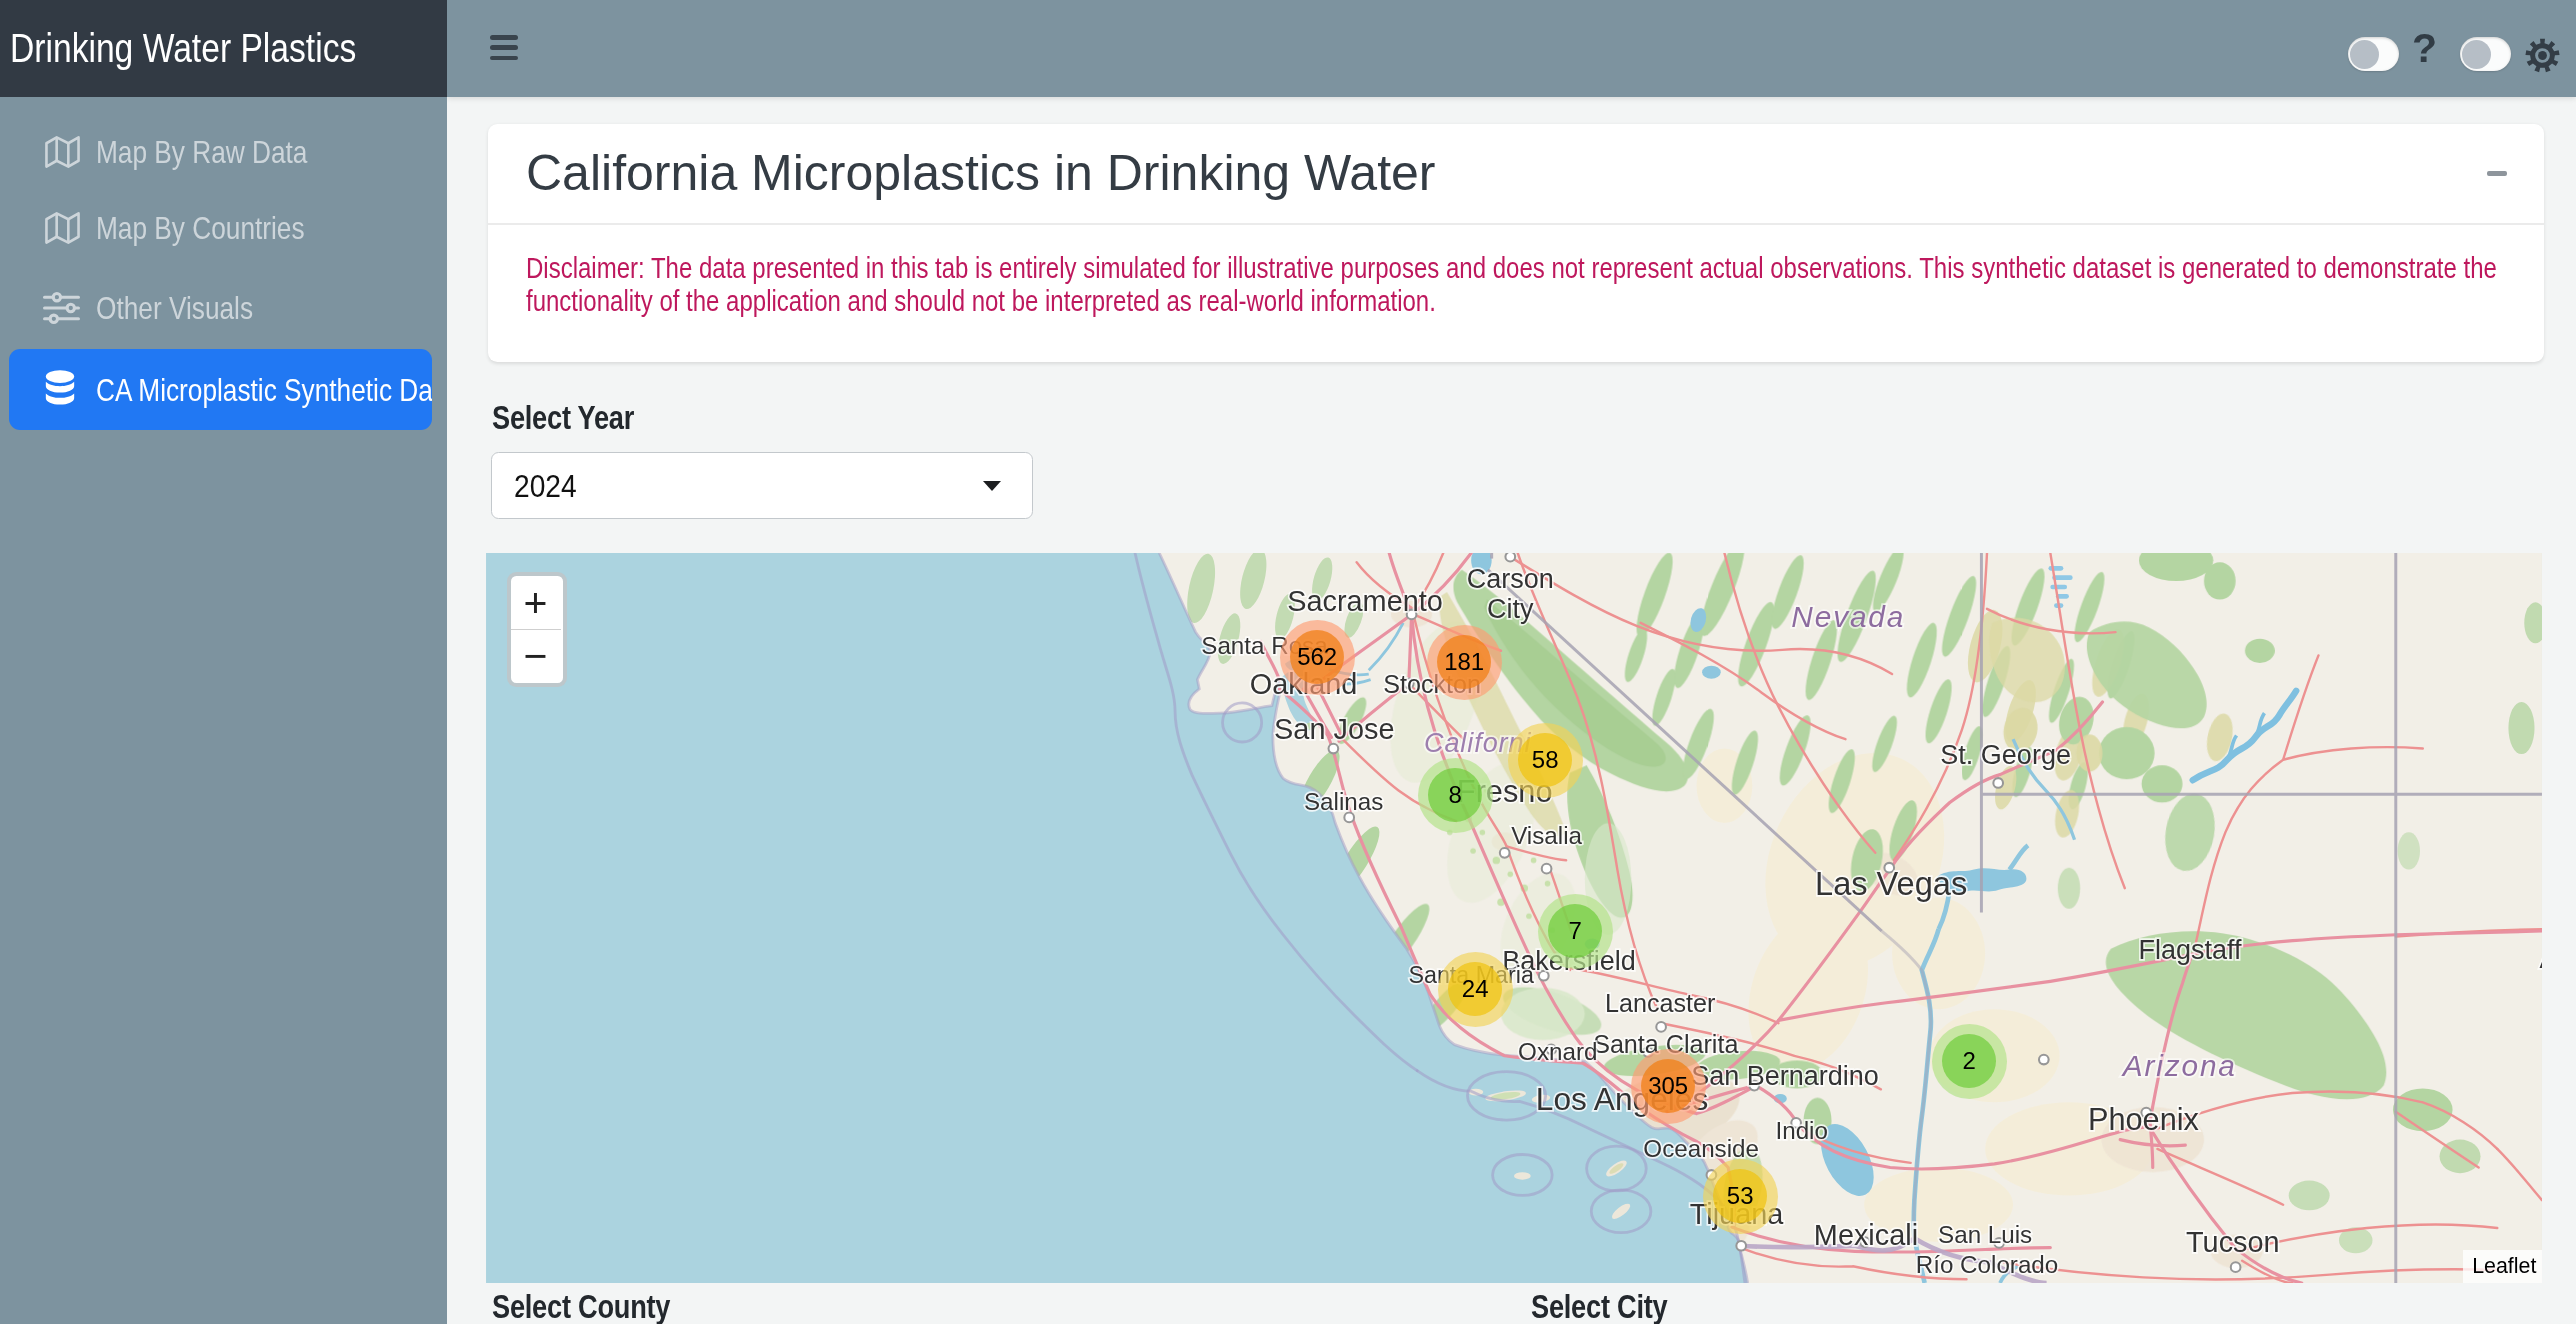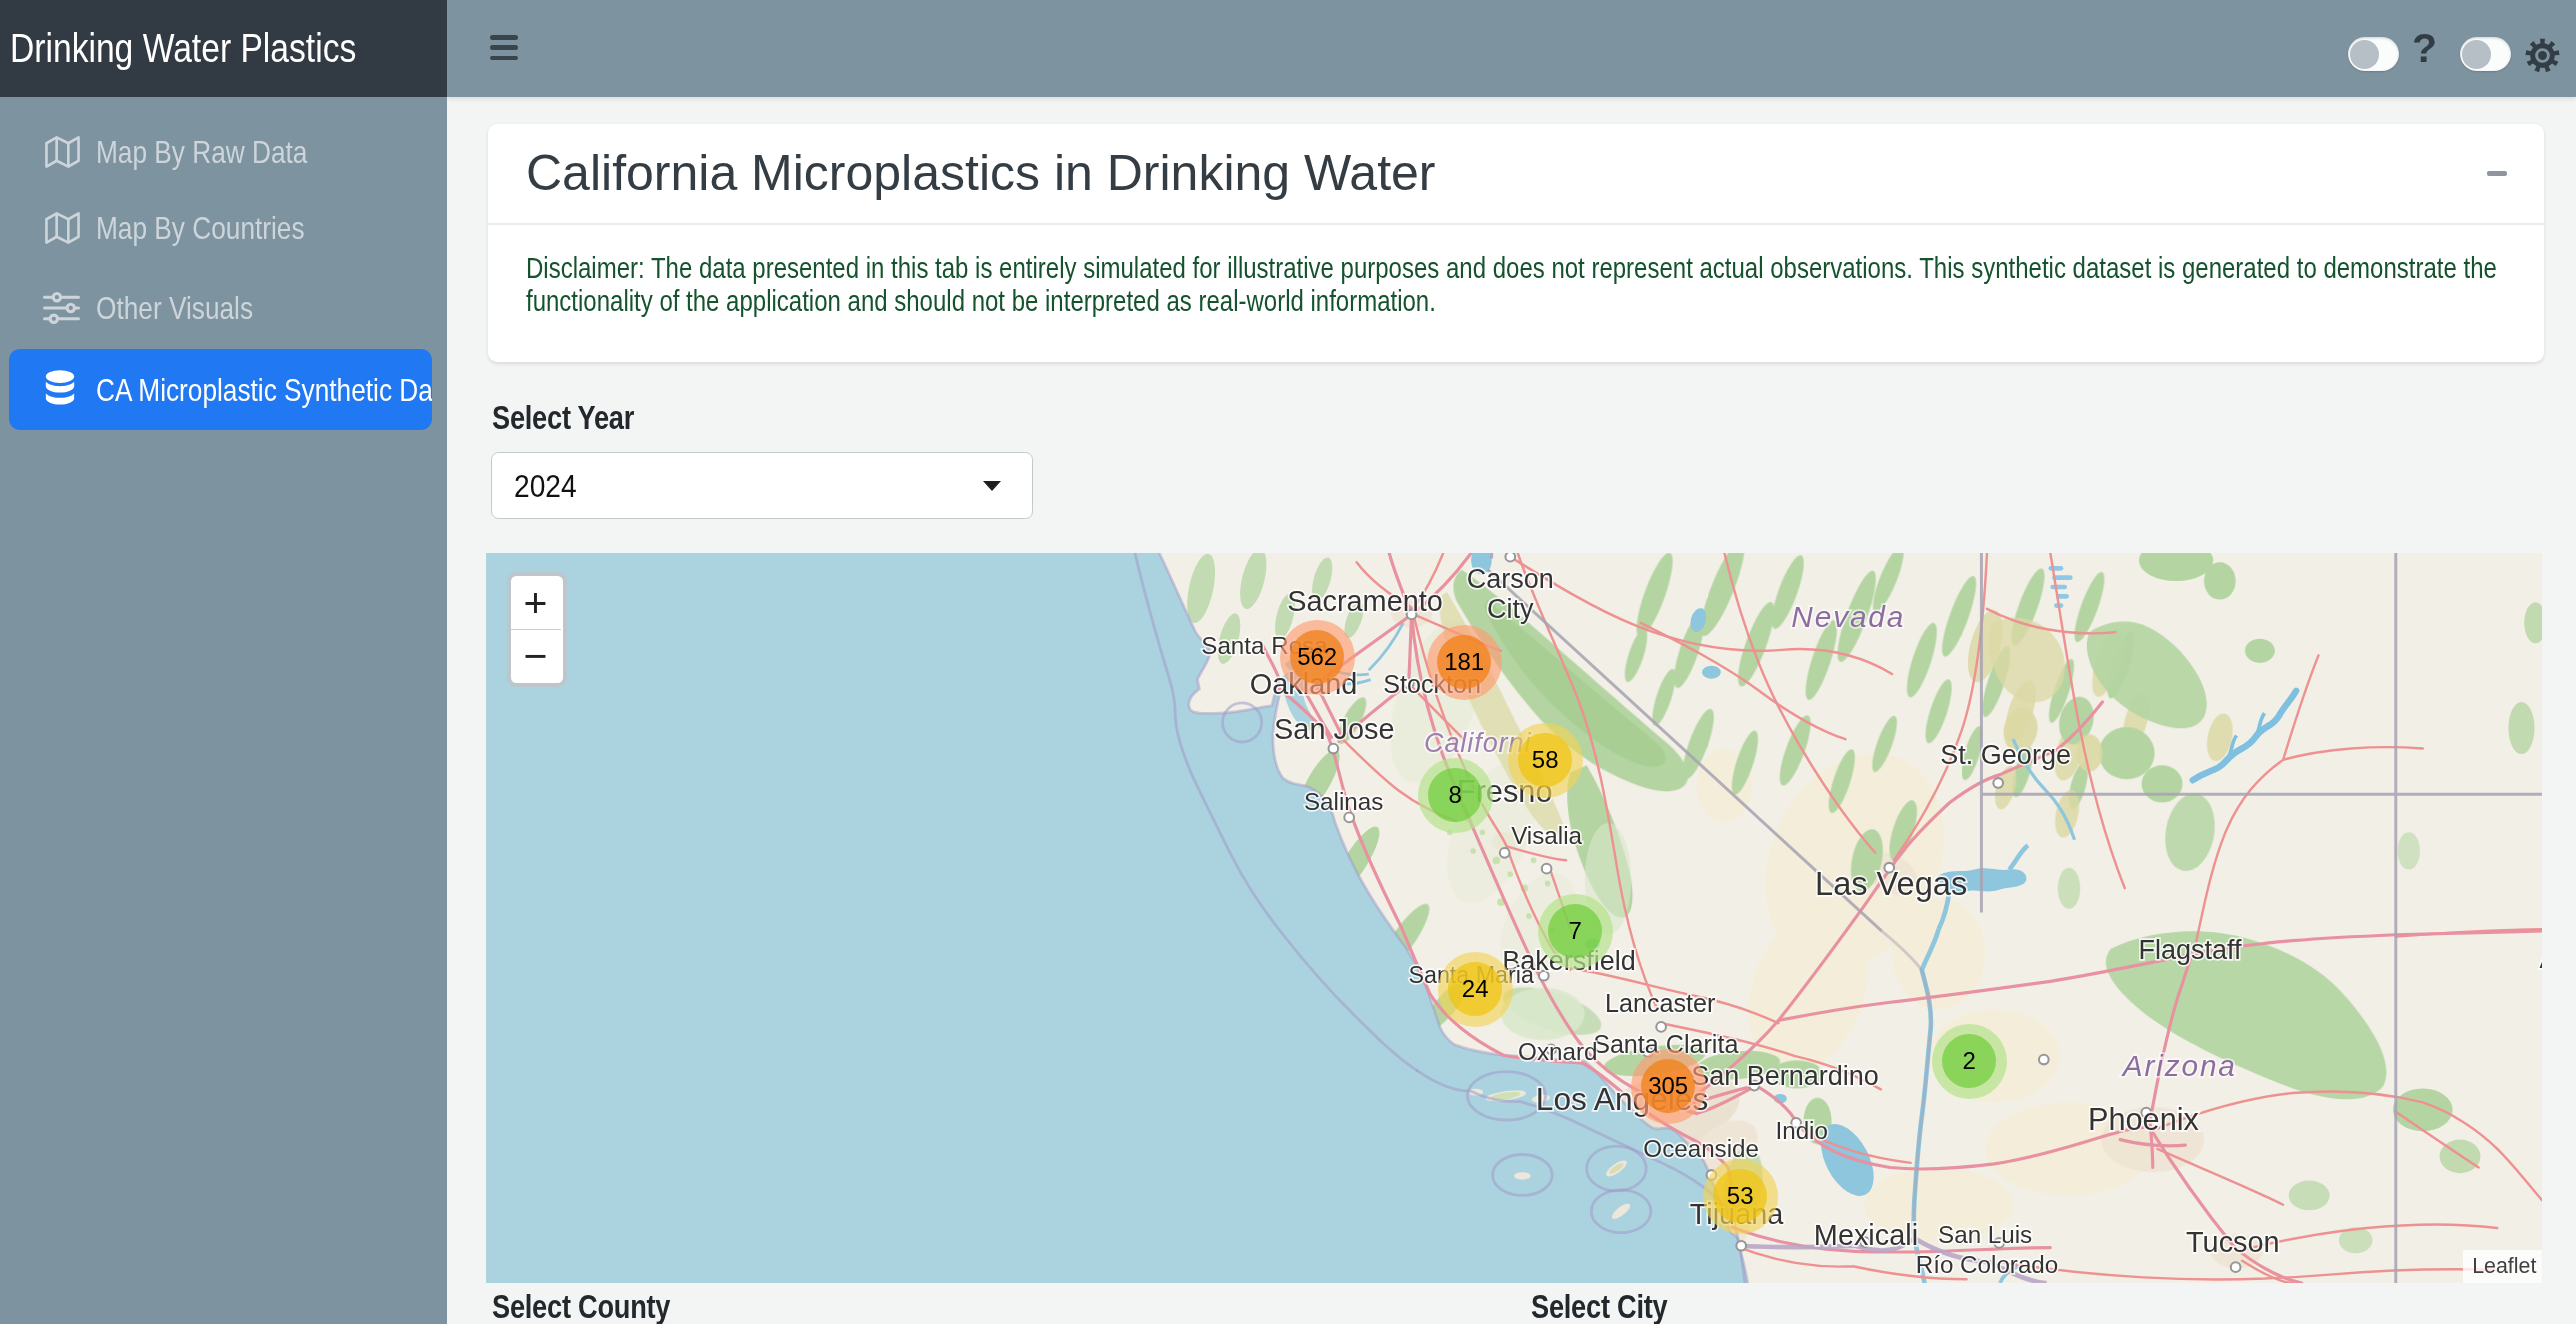--- a/index.html
+++ b/index.html
@@ -20,34 +20,34 @@
   
   .toggle { position:absolute; top:37px; width:51px; height:34px; border-radius:17.7px; background:#fbfcfc; box-shadow:inset 0 0.9px 2.8px rgba(0,0,0,0.18), 0 0.9px 1.9px rgba(0,0,0,0.15); z-index:6;}
   .toggle .knob { position:absolute; left:1.9px; top:2.8px; width:29px; height:29px; border-radius:50%; background:#b6bec6; }
   .qmark { position:absolute; left:2412px; top:0px; height:97px; line-height:97px; font-size:41px; font-weight:700; color:#313c45; z-index:6; }
   .gear { position:absolute; left:2525px; top:38px; z-index:6; }
   
   .card { position:absolute; left:488px; top:124px; width:2056px; height:238px; background:#fff; border-radius:9.3px; box-shadow:0 1.9px 3.7px rgba(0,0,0,0.10); z-index:2;}
   .card h1 { font-size:50px; font-weight:400; color:#343c44; padding:19.6px 0 0 38px; letter-spacing:0px;}
   .card .divider { position:absolute; left:0; right:0; top:99px; height:1.9px; background:#ebebeb; }
   .card .minus { position:absolute; right:37px; top:47px; width:20.5px; height:4.7px; border-radius:1.9px; background:#8e959c; }
-  .card .body { position:absolute; left:38px; right:37px; top:127px; font-size:30px; line-height:33px; color:#14532d;}
+  .card .body { position:absolute; left:38px; right:37px; top:127px; font-size:30px; line-height:33px; color:#be185d;}
   .biglabel { position:absolute; font-size:34px; font-weight:700; color:#23282d; z-index:2; letter-spacing:-0.3px;}
   
   .selectbox { position:absolute; left:491px; top:452px; width:542px; height:67px; background:#fff; border:1.9px solid #c3c8cc; border-radius:7.5px; z-index:2;}
   .selectbox .val { position:absolute; left:22.4px; top:50%; transform:translateY(-50%) scaleX(0.88); transform-origin:left center; font-size:32px; color:#111; }
   .selectbox .caret { position:absolute; right:31px; top:28px; width:0; height:0; border-left:9.3px solid transparent; border-right:9.3px solid transparent; border-top:10.2px solid #1c1e20; }
   
   .map { position:absolute; left:486px; top:553px; width:2056px; height:730px; overflow:hidden; z-index:1; background:#abd3df;}
   .zoomctl { position:absolute; left:20.5px; top:18.6px; width:60px; height:115px; background:#fff; border:4.7px solid rgba(90,115,125,0.40); border-radius:9.3px; z-index:30;}
   .zoomctl .zplus, .zoomctl .zminus { position:absolute; left:0; width:50px; text-align:center; font-size:41px; color:#222; font-weight:400;}
   .zoomctl .zplus { top:1.9px; height:53px; line-height:53px; border-bottom:1.9px solid #cfcfcf; }
   .zoomctl .zminus { top:57px; height:51px; line-height:47px; }
   .attrib { position:absolute; right:0; bottom:0; height:33px; line-height:33px; background:rgba(255,255,255,0.78); padding:0 5.6px 0 9.3px; font-size:21.4px; color:#444; z-index:30;}
-  .attrib a { color:#404040; }
+  .attrib a { color:#000000; }
   
   .cl { position:absolute; border-radius:50%; z-index:20; }
   .cl .in { position:absolute; left:10.2px; top:10.2px; width:54px; height:54px; border-radius:50%; text-align:center; line-height:54px; font-size:24px; color:#000; }
   .cl { width:75px; height:75px; margin-left:-37px; margin-top:-37px; }
   .cl.lg { background:rgba(253,156,115,0.65); } .cl.lg .in { background:rgba(241,128,23,0.75); }
   .cl.md { background:rgba(241,211,87,0.65); } .cl.md .in { background:rgba(240,194,12,0.70); }
   .cl.sm { background:rgba(181,226,140,0.70); } .cl.sm .in { background:rgba(110,204,57,0.70); }
 </style>
 </head>
 <body>

